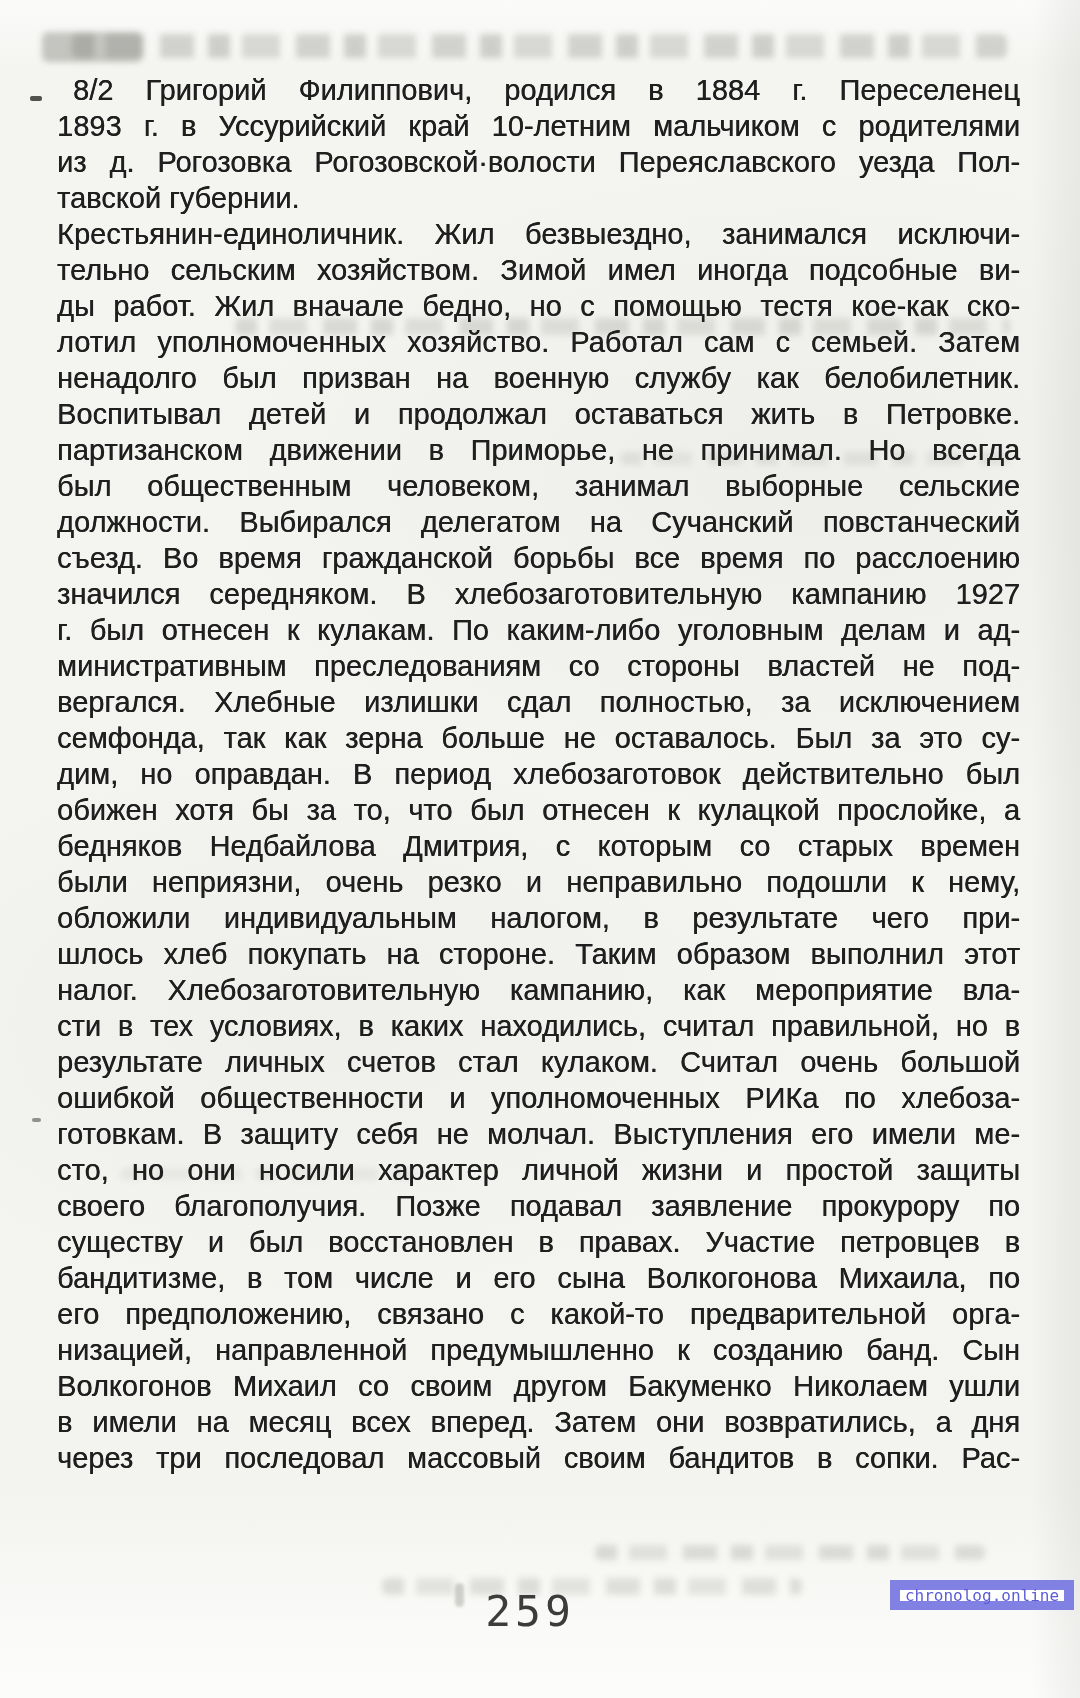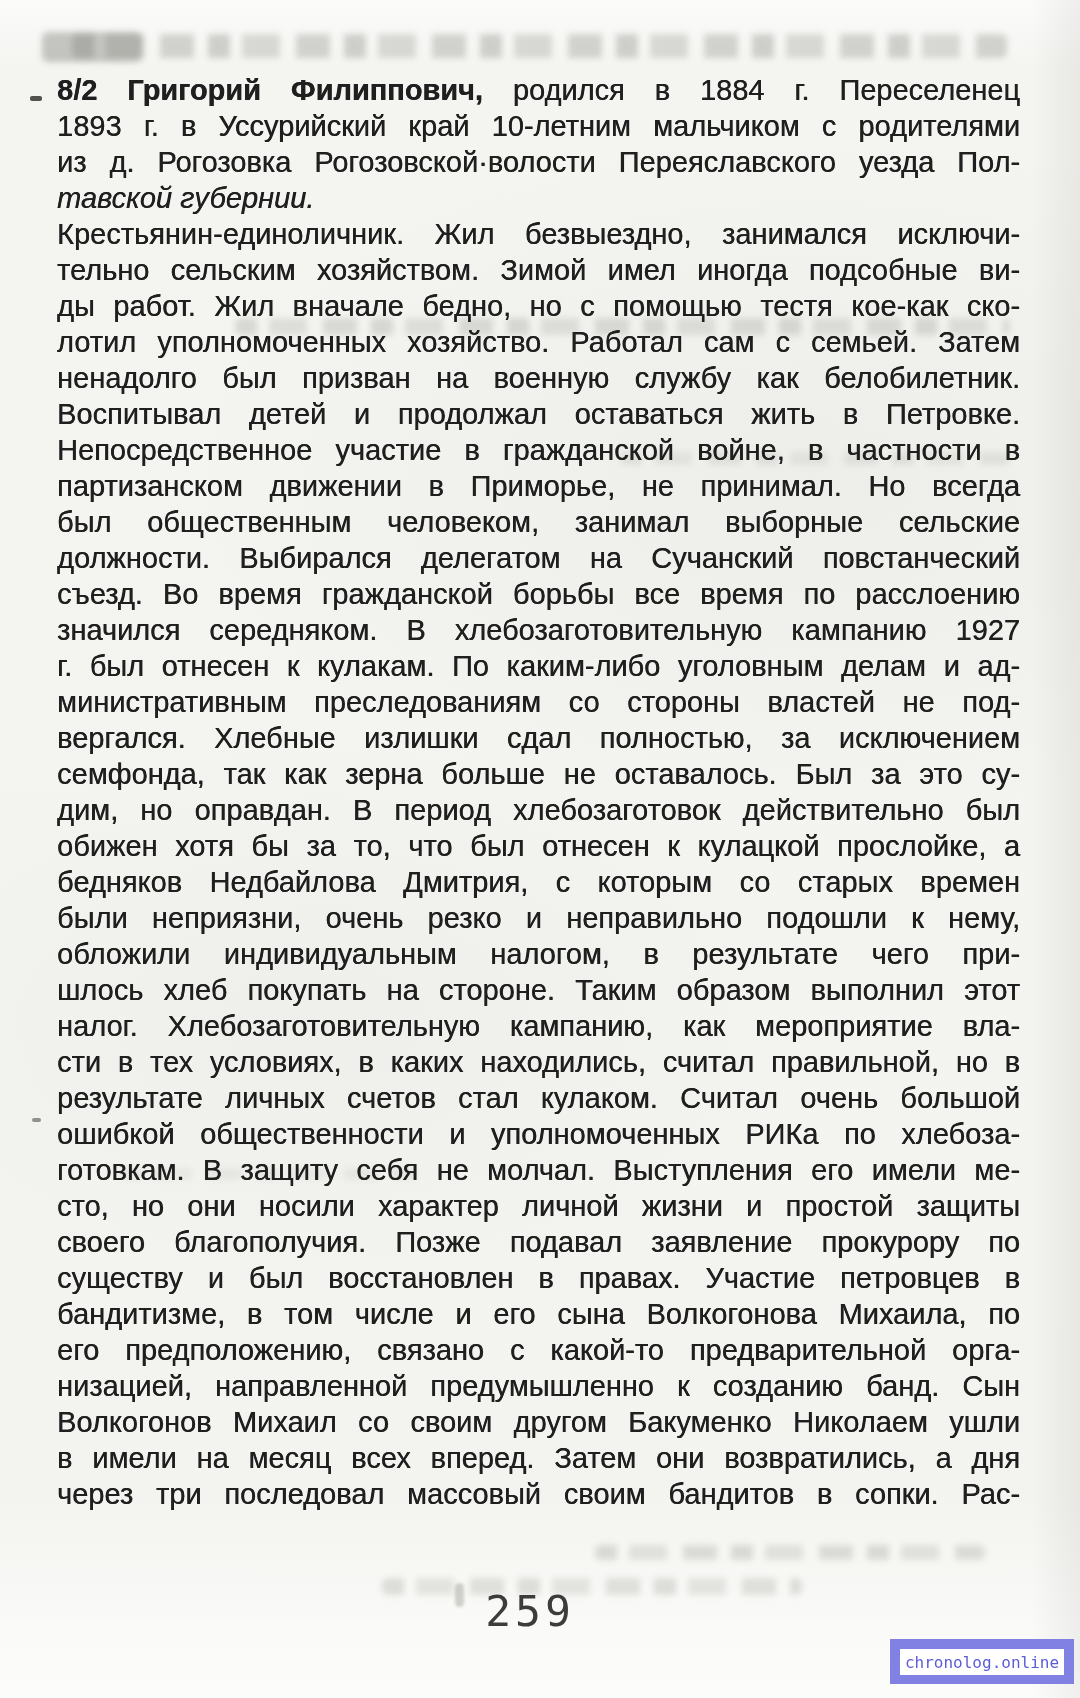--- a/index.html
+++ b/index.html
@@ -36,23 +36,22 @@
     line-height: 36px;
     text-shadow: 0.35px 0 0 currentColor;
   }
   .line {
     text-align: justify;
     text-align-last: justify;
     white-space: normal;
   }
   .line.para-end {
     text-align-last: left;
-    font-style: italic;
   }
-  .line b { font-weight: bold; }
+  .line b { font-weight: normal; margin-left: 16px; }
   .pageno {
     position: absolute;
     left: 455px;
     top: 1586px;
     width: 150px;
     text-align: center;
     font-family: "DejaVu Sans Mono", monospace;
     font-size: 43px;
     letter-spacing: 4px;
     color: #3c3c3c;
@@ -82,23 +81,23 @@
     background: rgba(40,40,38,0.8);
     border-radius: 2px;
     filter: blur(0.5px);
   }
   .sp1 { left: 30px; top: 96px;   width: 12px; height: 5px; }
   .sp2 { left: 32px; top: 1118px; width: 9px;  height: 4px; opacity:.6; }
   
   .watermark {
     position: absolute;
     left: 890px;
-    top: 1639px;
+    top: 1580px;
     width: 184px;
-    height: 45px;
+    height: 30px;
     background: #8181e3;
   }
   .wm-inner {
     position: absolute;
     left: 10px; right: 10px; top: 10px; bottom: 9px;
     background: #ffffff;
     display: flex;
     align-items: center;
     justify-content: center;
   }
@@ -131,21 +130,20 @@
       <div class="line"><b>8/2 Григорий Филиппович,</b> родился в 1884 г. Переселенец</div>
       <div class="line">1893 г. в Уссурийский край 10-летним мальчиком с родителями</div>
       <div class="line">из д. Рогозовка Рогозовской·волости Переяславского уезда Пол-</div>
       <div class="line para-end">тавской губернии.</div>
       <div class="line">Крестьянин-единоличник. Жил безвыездно, занимался исключи-</div>
       <div class="line">тельно сельским хозяйством. Зимой имел иногда подсобные ви-</div>
       <div class="line">ды работ. Жил вначале бедно, но с помощью тестя кое-как ско-</div>
       <div class="line">лотил уполномоченных хозяйство. Работал сам с семьей. Затем</div>
       <div class="line">ненадолго был призван на военную службу как белобилетник.</div>
       <div class="line">Воспитывал детей и продолжал оставаться жить в Петровке.</div>
-      <div class="line">Непосредственное участие в гражданской войне, в частности в</div>
       <div class="line">партизанском движении в Приморье, не принимал. Но всегда</div>
       <div class="line">был общественным человеком, занимал выборные сельские</div>
       <div class="line">должности. Выбирался делегатом на Сучанский повстанческий</div>
       <div class="line">съезд. Во время гражданской борьбы все время по расслоению</div>
       <div class="line">значился середняком. В хлебозаготовительную кампанию 1927</div>
       <div class="line">г. был отнесен к кулакам. По каким-либо уголовным делам и ад-</div>
       <div class="line">министративным преследованиям со стороны властей не под-</div>
       <div class="line">вергался. Хлебные излишки сдал полностью, за исключением</div>
       <div class="line">семфонда, так как зерна больше не оставалось. Был за это су-</div>
       <div class="line">дим, но оправдан. В период хлебозаготовок действительно был</div>

